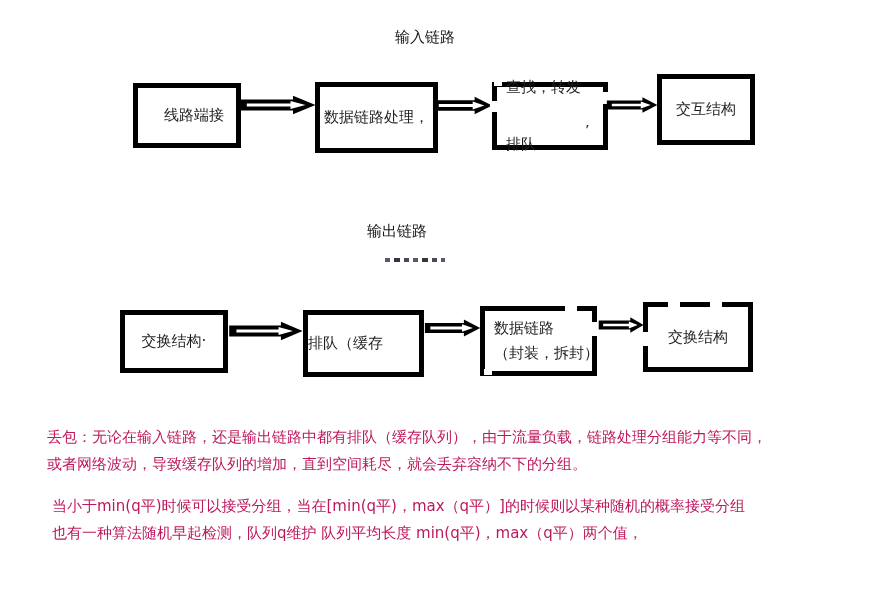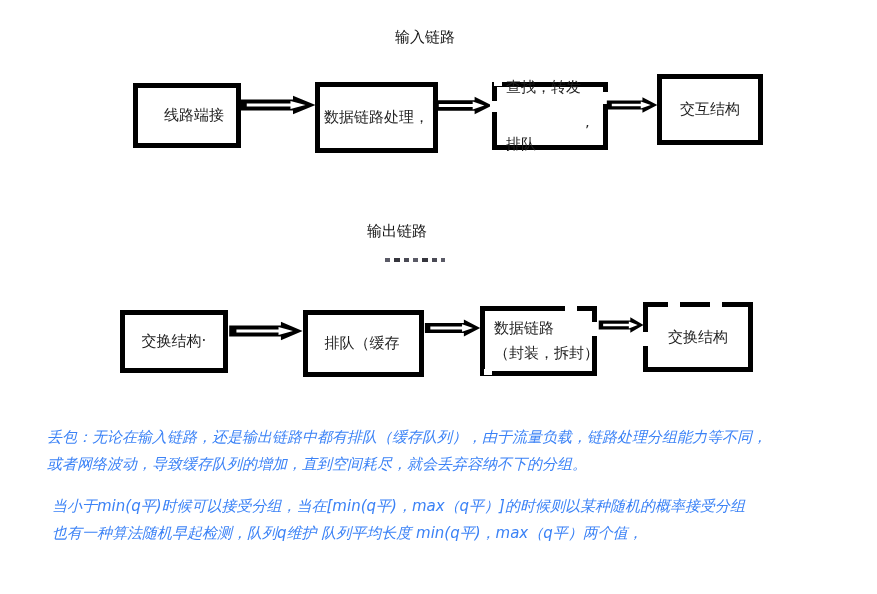--- a/index.html
+++ b/index.html
@@ -4,27 +4,27 @@
 <style>
   html,body{margin:0;padding:0;background:#fff;}
   #canvas{position:relative;width:877px;height:594px;background:#ffffff;overflow:hidden;
           font-family:"DejaVu Sans","Liberation Sans",sans-serif;color:#1f1f1f;}
   .title{position:absolute;font-size:15px;color:#151515;white-space:nowrap;}
   .box{position:absolute;border:5px solid #000;background:#fff;box-sizing:border-box;
        display:flex;flex-direction:column;justify-content:center;align-items:center;
        font-size:15px;line-height:25px;color:#1f1f1f;}
   .box .ln{white-space:nowrap;}
   .align-left{align-items:flex-start;padding-left:9px;}
-  .align-right{align-items:center;padding-right:3px;}
+  .align-right{align-items:flex-start;padding-right:3px;}
   .arrow{position:absolute;}
   .arrow svg{display:block;width:100%;height:100%;}
   .gap{position:absolute;background:#ffffff;}
   .smudge{position:absolute;height:4px;
           background:repeating-linear-gradient(90deg,#5a5a66 0 5px,transparent 5px 9px,#35353d 9px 15px,transparent 15px 19px,#4a4a55 19px 24px,transparent 24px 28px);}
-  .para{position:absolute;font-size:15px;line-height:27px;color:#3b82f6;white-space:nowrap;font-style:italic;}
+  .para{position:absolute;font-size:15px;line-height:27px;color:#be185d;white-space:nowrap;}
   .stray{position:absolute;font-size:14px;color:#1f1f1f;}
 </style>
 </head>
 <body>
 
 <div id="canvas">
 
   <div class="title" style="left:395px;top:28px;">输入链路</div>
 
   <div class="box" style="left:133px;top:83px;width:108px;height:65px;padding-left:14px;">
@@ -58,21 +58,21 @@
   <div class="gap" style="left:602px;top:92px;width:8px;height:12px;"></div>
   <div class="gap" style="left:494px;top:80px;width:8px;height:6px;"></div>
 
   <div class="arrow" style="left:606px;top:94px;width:53px;height:22px;">
     <svg viewBox="0 0 64 24" preserveAspectRatio="none" aria-hidden="true">
       <path d="M1,7 H44 V3.5 L62,12 L44,20.5 V17 H1 Z" fill="#000"></path>
       <path d="M7,10.6 H42 V8.2 L54,12 L42,15.8 V13.4 H7 Z" fill="#fff"></path>
     </svg>
   </div>
 
-  <div class="box" style="left:657px;top:74px;width:106px;height:71px;text-align:center;">
+  <div class="box" style="left:657px;top:74px;width:98px;height:71px;text-align:center;">
     <div class="ln">交互结构</div>
   </div>
 
   <div class="title" style="left:367px;top:222px;">输出链路</div>
   <div class="smudge" style="left:385px;top:258px;width:60px;"></div>
 
   <div class="box" style="left:120px;top:310px;width:108px;height:63px;">
     <div class="ln">交换结构·</div>
   </div>
 

